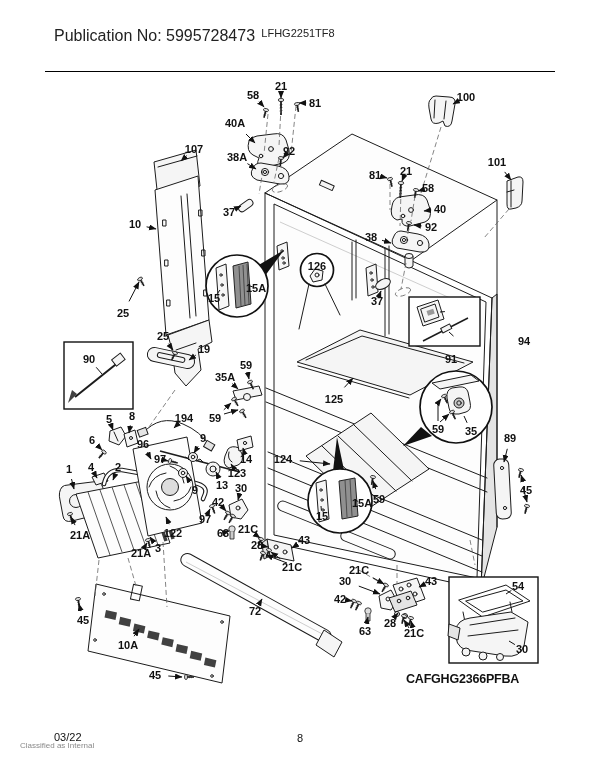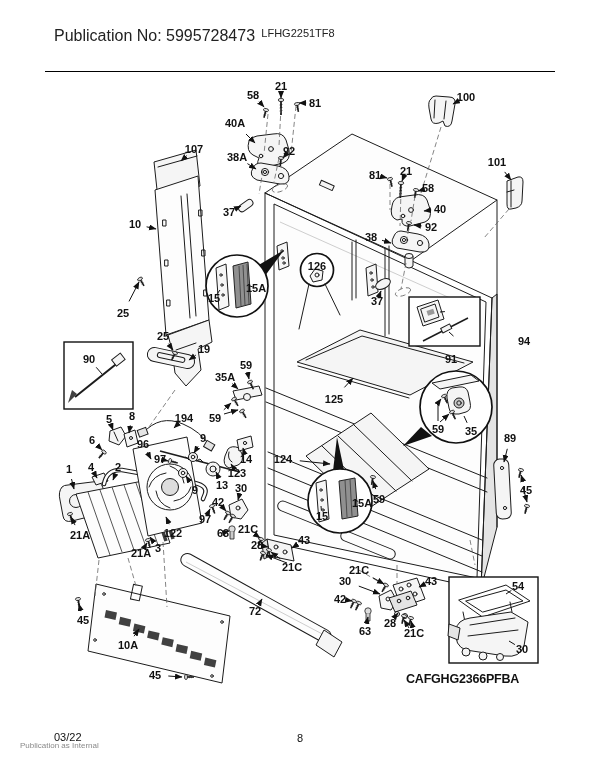--- a/index.html
+++ b/index.html
@@ -543,15 +543,15 @@
       <div class="callout" style="left: 414px; top: 633px;">21C</div>
       <div class="callout" style="left: 83px; top: 620px;">45</div>
       <div class="callout" style="left: 128px; top: 645px;">10A</div>
       <div class="callout" style="left: 155px; top: 675px;">45</div>
       <div class="callout" style="left: 518px; top: 586px;">54</div>
       <div class="callout" style="left: 522px; top: 649px;">30</div>
     </div>
 
   <div class="asm-code">CAFGHG2366PFBA</div>
   <div class="ft-date">03/22</div>
-  <div class="ft-watermark">Publication as Internal</div>
+  <div class="ft-watermark">Classified as Internal</div>
   <div class="ft-page">8</div>
 </div>
 
 </body></html>

